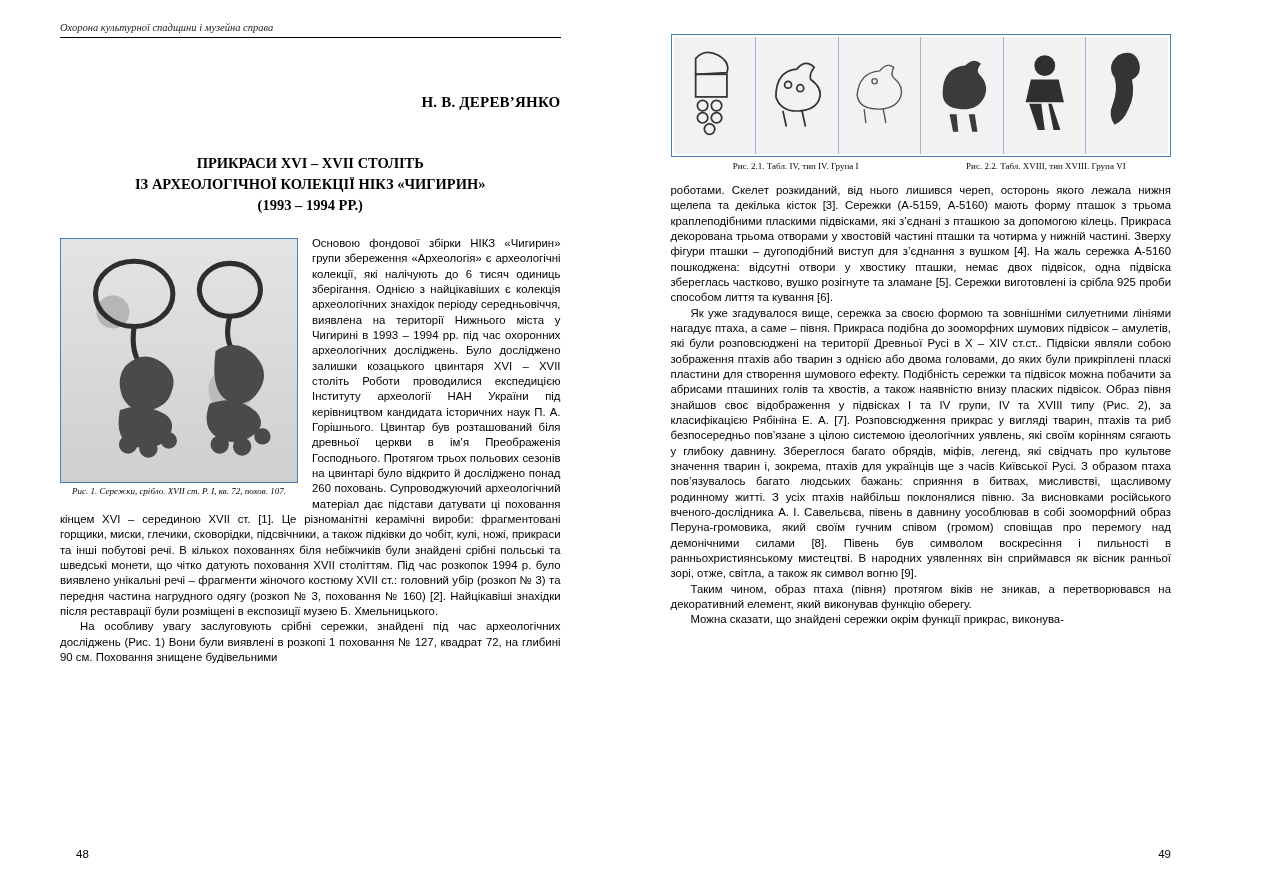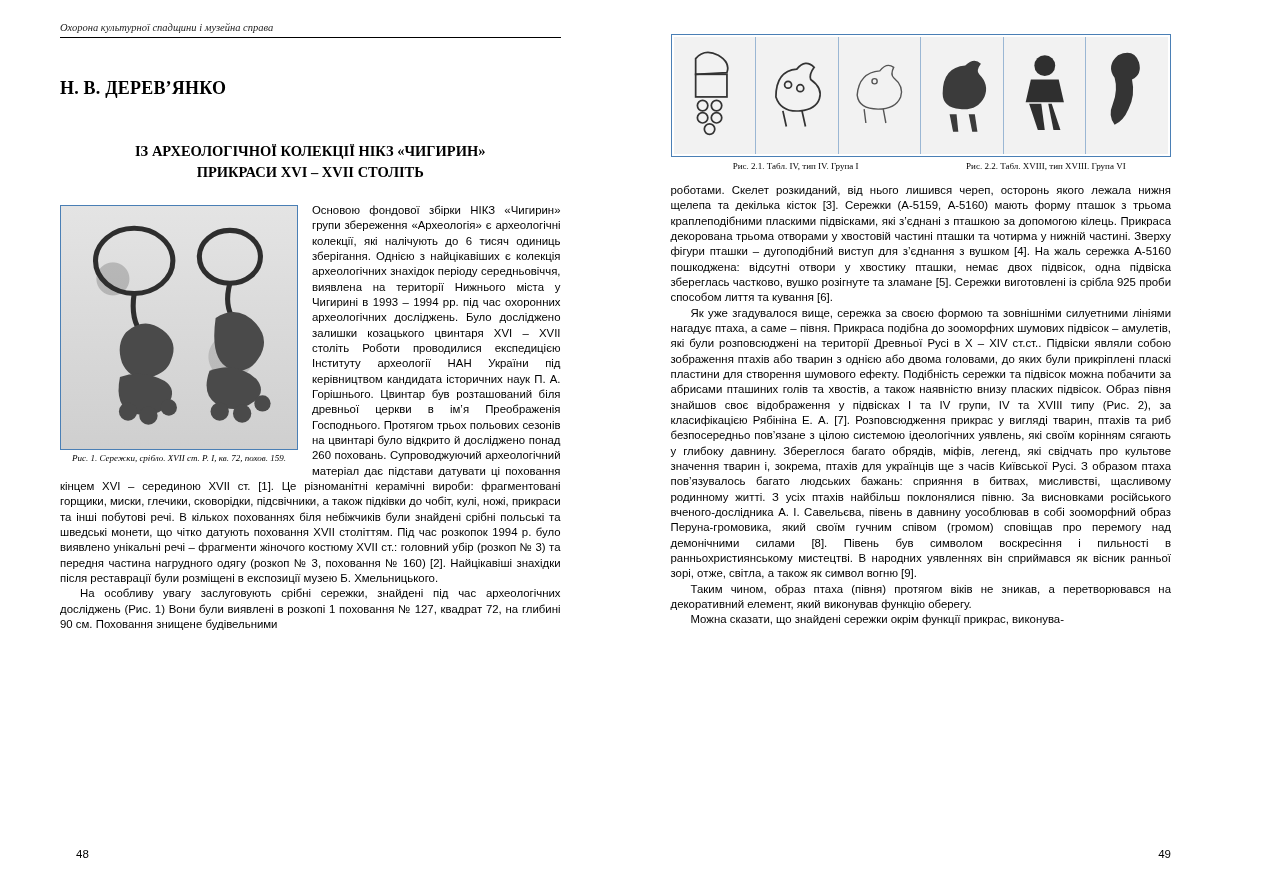--- a/index.html
+++ b/index.html
@@ -41,24 +41,25 @@
     color: #1a1a1a;
     padding-bottom: 4px;
     border-bottom: 1.2px solid #000;
     white-space: nowrap;
   }
   .running-head-right {
     text-align: center;
   }
 
   .author {
-    margin-top: 40px;
+    margin-top: 56px;
+    text-align: right;
     font-family: "Liberation Serif", serif;
     font-weight: bold;
-    font-size: 18px;
+    font-size: 15px;
     letter-spacing: 0.2px;
   }
 
   .title {
     margin-top: 42px;
     text-align: center;
     font-family: "Liberation Serif", serif;
     font-weight: bold;
     font-size: 14.5px;
     line-height: 1.45;
@@ -158,22 +159,23 @@
 
 <div class="spread">
 
   <div class="page page-left">
 
     <div class="running-head">Охорона культурної спадщини і музейна справа</div>
 
     <div class="author">Н. В. ДЕРЕВ’ЯНКО</div>
 
     <div class="title">
+      <span class="title-line">ПРИКРАСИ XVI – XVII СТОЛІТЬ</span>
       <span class="title-line">ІЗ АРХЕОЛОГІЧНОЇ КОЛЕКЦІЇ НІКЗ «ЧИГИРИН»</span>
-      <span class="title-line">ПРИКРАСИ XVI – XVII СТОЛІТЬ</span>
+      <span class="title-line">(1993 – 1994 РР.)</span>
     </div>
 
     <div class="lead-wrap">
 
       <div class="figure-left">
         <div class="fig-box">
           <div class="noise"></div>
           <svg class="mini-fig" viewBox="0 0 220 228">
             <g fill="none" stroke="#2e2e2e" stroke-width="5">
               <ellipse cx="66" cy="48" rx="38" ry="32"></ellipse>
@@ -190,21 +192,21 @@
               <path d="M146 104 q22 -14 40 6 q14 16 2 34 q-10 16 -28 10 q-20 -8 -14 -50 z"></path>
               <path d="M140 156 q26 -10 46 8 q10 12 -2 22 q-18 14 -38 2 q-14 -10 -6 -32 z"></path>
               <circle cx="150" cy="196" r="9"></circle>
               <circle cx="172" cy="198" r="9"></circle>
               <circle cx="192" cy="188" r="8"></circle>
             </g>
           </svg>
         </div>
         <div class="fig-caption">
           <i>Рис. 1.</i>
-          <span>Сережки, срібло. XVII ст. Р. І, кв. 72, похов. 159.</span>
+          <span>Сережки, срібло. XVII ст. Р. І, кв. 72, похов. 107.</span>
         </div>
       </div>
 
       <p class="body noindent">Основою фондової збірки НІКЗ «Чигирин» групи збереження «Археологія» є археологічні колекції, які налічують до 6 тисяч одиниць зберігання. Однією з найцікавіших є колекція археологічних знахідок періоду середньовіччя, виявлена на території Нижнього міста у Чигирині в 1993 – 1994 рр. під час охоронних археологічних досліджень. Було досліджено залишки козацького цвинтаря XVI – XVII століть Роботи проводилися експедицією Інституту археології НАН України під керівництвом кандидата історичних наук П. А. Горішнього. Цвинтар був розташований біля древньої церкви в ім’я Преображенія Господнього. Протягом трьох польових сезонів на цвинтарі було відкрито й досліджено понад 260 поховань. Супроводжуючий археологічний матеріал дає підстави датувати ці поховання кінцем XVI – серединою XVII ст. [1]. Це різноманітні керамічні вироби: фрагментовані горщики, миски, глечики, сковорідки, підсвічники, а також підківки до чобіт, кулі, ножі, прикраси та інші побутові речі. В кількох похованнях біля небіжчиків були знайдені срібні польські та шведські монети, що чітко датують поховання XVII століттям. Під час розкопок 1994 р. було виявлено унікальні речі – фрагменти жіночого костюму XVII ст.: головний убір (розкоп № 3) та передня частина нагрудного одягу (розкоп № 3, поховання № 160) [2]. Найцікавіші знахідки після реставрації були розміщені в експозиції музею Б. Хмельницького.</p>
       <p class="body">На особливу увагу заслуговують срібні сережки, знайдені під час археологічних досліджень (Рис. 1) Вони були виявлені в розкопі 1 поховання № 127, квадрат 72, на глибині 90 см. Поховання знищене будівельними</p>
     </div>
 
     <div class="page-num page-num-left">48</div>
   </div>
 

